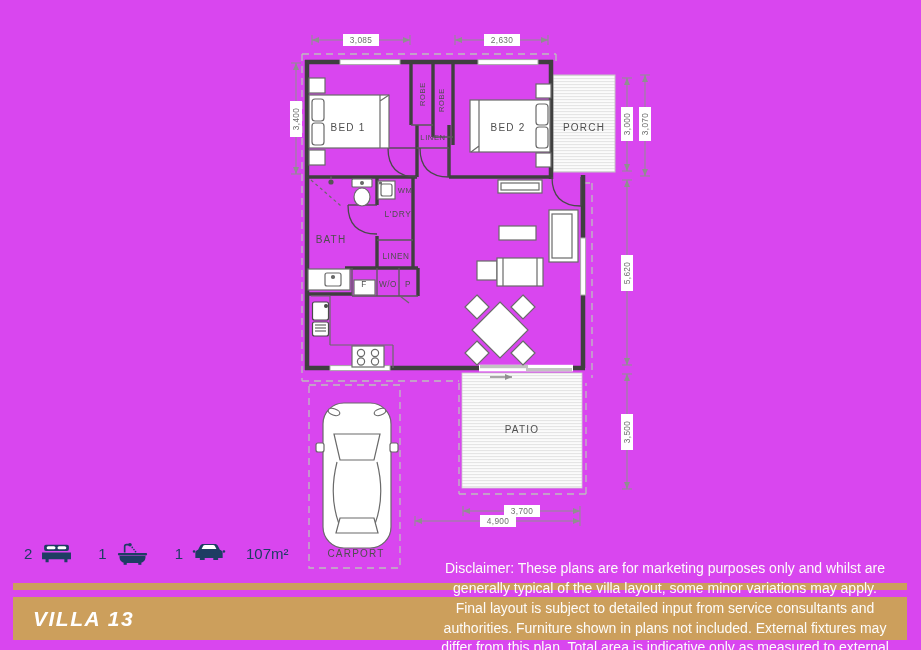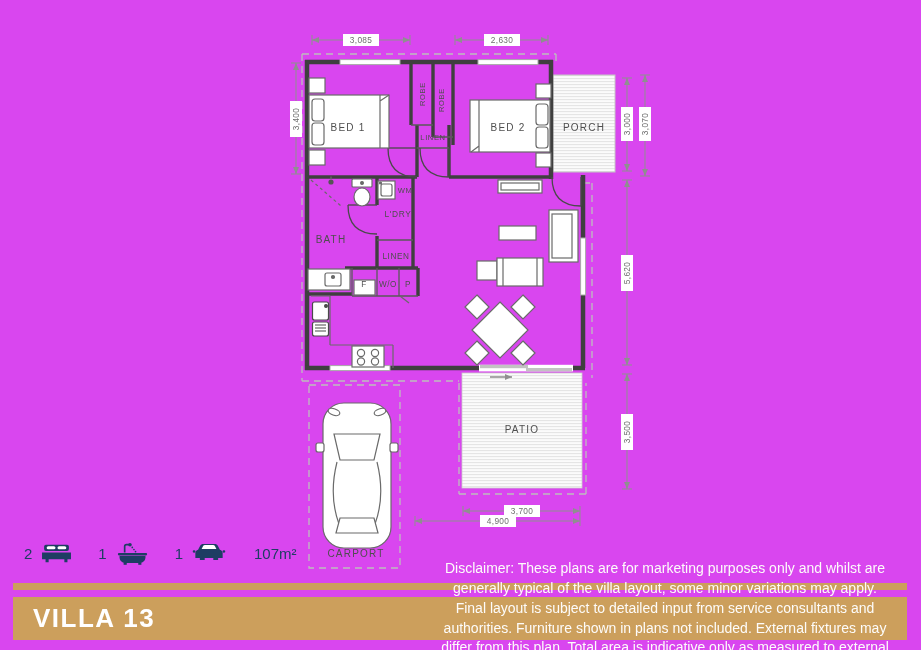--- a/index.html
+++ b/index.html
@@ -8,26 +8,26 @@
   .plan-svg{position:absolute;left:0;top:0;}
   svg text{font-family:"Liberation Sans", sans-serif;fill:#4e4e4e;}
   .room-lbl{font-size:10px;letter-spacing:1.2px;}
   .small-lbl{font-size:7.6px;letter-spacing:.6px;}
   .dim-lbl{font-size:8.3px;fill:#6f6f6f;letter-spacing:.3px;}
   .meta-row{position:absolute;left:24px;top:536px;height:34px;display:flex;align-items:center;
             color:#1e3d63;font-size:15px;font-weight:500;}
   .meta-num{margin-right:9px;}
   .meta-icon{display:flex;align-items:center;}
   .meta-gap{width:26px;}
-  .area-lbl{margin-left:28px;font-weight:500;}
+  .area-lbl{margin-left:20px;font-weight:500;}
   .footer-strip{position:absolute;left:13px;top:583px;width:894px;height:7px;background:#cc9f5c;}
   .footer-bar{position:absolute;left:13px;top:597px;width:894px;height:43px;background:#cc9f5c;
               display:flex;align-items:center;justify-content:space-between;box-sizing:border-box;
               padding:0 16px 0 20px;}
-  .villa-title{color:#ffffff;font-size:26px;font-weight:bold;letter-spacing:1.5px;}
+  .villa-title{color:#ffffff;font-size:21px;font-weight:bold;letter-spacing:1.5px;font-style:italic;}
   .disclaimer{width:452px;color:#fdfcfa;font-size:14px;line-height:1.42;text-align:center;}
 </style>
 </head>
 <body>
 
 <div class="page">
 
 <svg class="plan-svg" width="921" height="650" viewBox="0 0 921 650">
   <defs>
     <marker id="arr" markerWidth="9" markerHeight="9" refX="7.5" refY="4" orient="auto-start-reverse" markerUnits="userSpaceOnUse">

